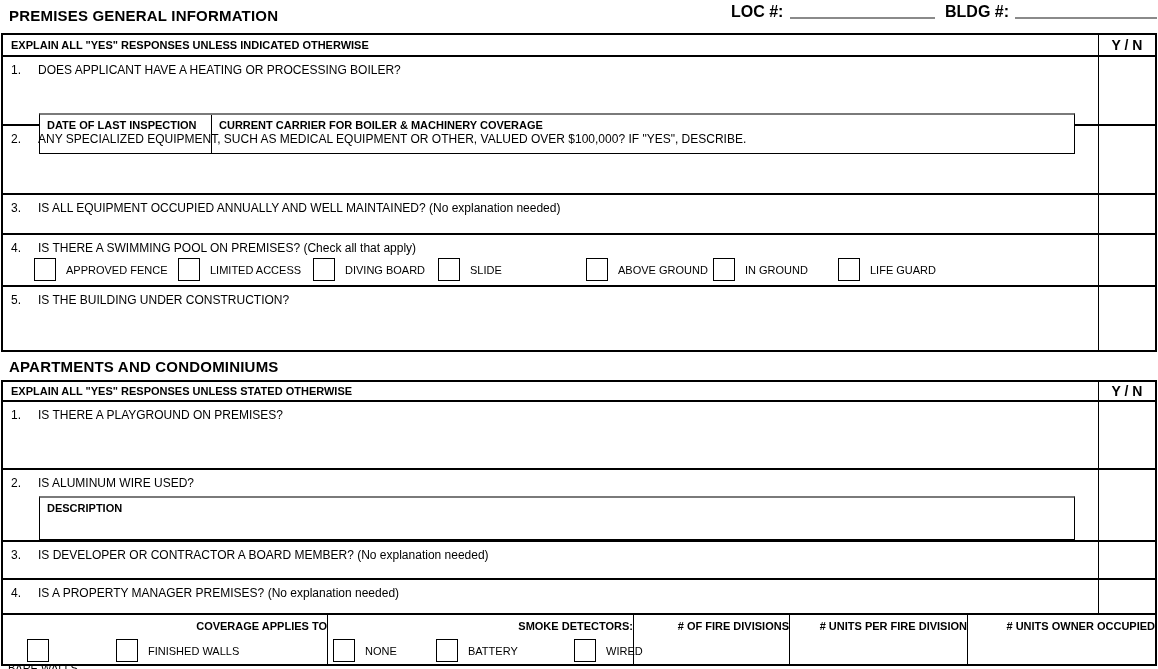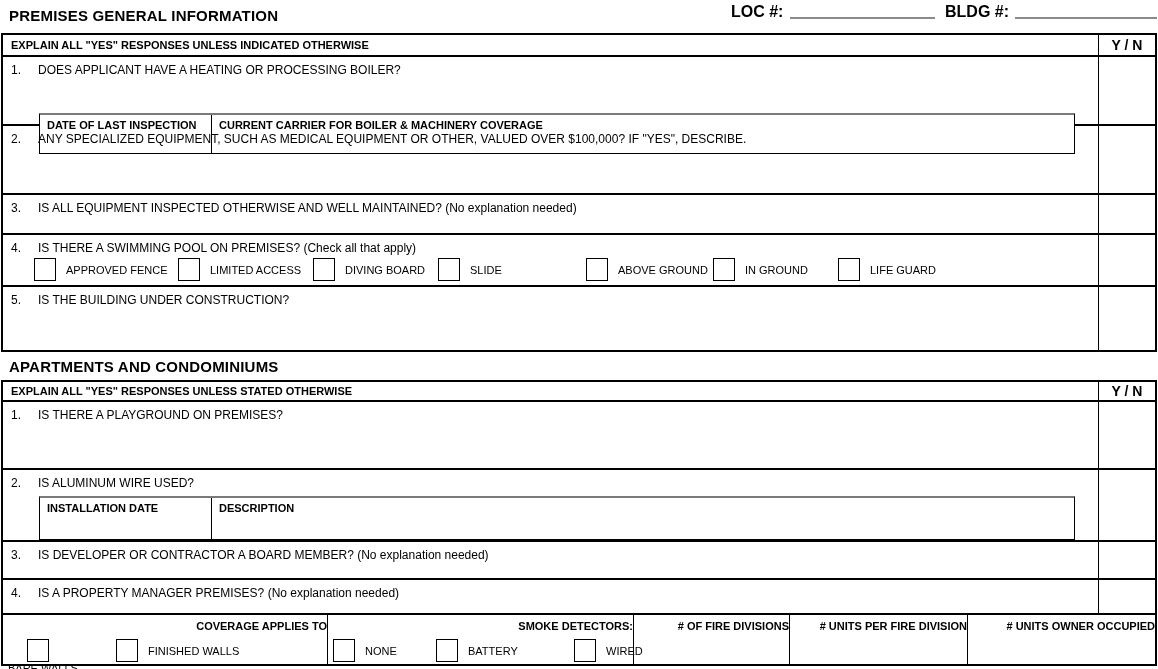--- a/index.html
+++ b/index.html
@@ -104,21 +104,21 @@
           <span class="qtext">ANY SPECIALIZED EQUIPMENT, SUCH AS MEDICAL EQUIPMENT OR OTHER, VALUED OVER $100,000?  IF "YES", DESCRIBE.</span>
         </div>
       </div>
       <div class="yn-cell"></div>
     </div>
 
     <div class="frow" style="height:40px;">
       <div class="qarea">
         <div class="qline">
           <span class="qnum">3.</span>
-          <span class="qtext">IS ALL EQUIPMENT INSPECTED OTHERWISE AND WELL MAINTAINED?  (No explanation needed)</span>
+          <span class="qtext">IS ALL EQUIPMENT OCCUPIED ANNUALLY AND WELL MAINTAINED?  (No explanation needed)</span>
         </div>
       </div>
       <div class="yn-cell"></div>
     </div>
 
     <div class="frow" style="height:52px;">
       <div class="qarea">
         <div class="qline">
           <span class="qnum">4.</span>
           <span class="qtext">IS THERE A SWIMMING POOL ON PREMISES?  (Check all that apply)</span>
@@ -185,23 +185,20 @@
       <div class="yn-cell"></div>
     </div>
 
     <div class="frow" style="height:72px;">
       <div class="qarea">
         <div class="qline">
           <span class="qnum">2.</span>
           <span class="qtext">IS ALUMINUM WIRE USED?</span>
         </div>
         <div class="subtable" style="top:26px; height:44px;">
-          <div class="subcell sc1">
-            <span>INSTALLATION DATE</span>
-          </div>
           <div class="subcell sc2">
             <span>DESCRIPTION</span>
           </div>
         </div>
       </div>
       <div class="yn-cell"></div>
     </div>
 
     <div class="frow" style="height:38px;">
       <div class="qarea">

